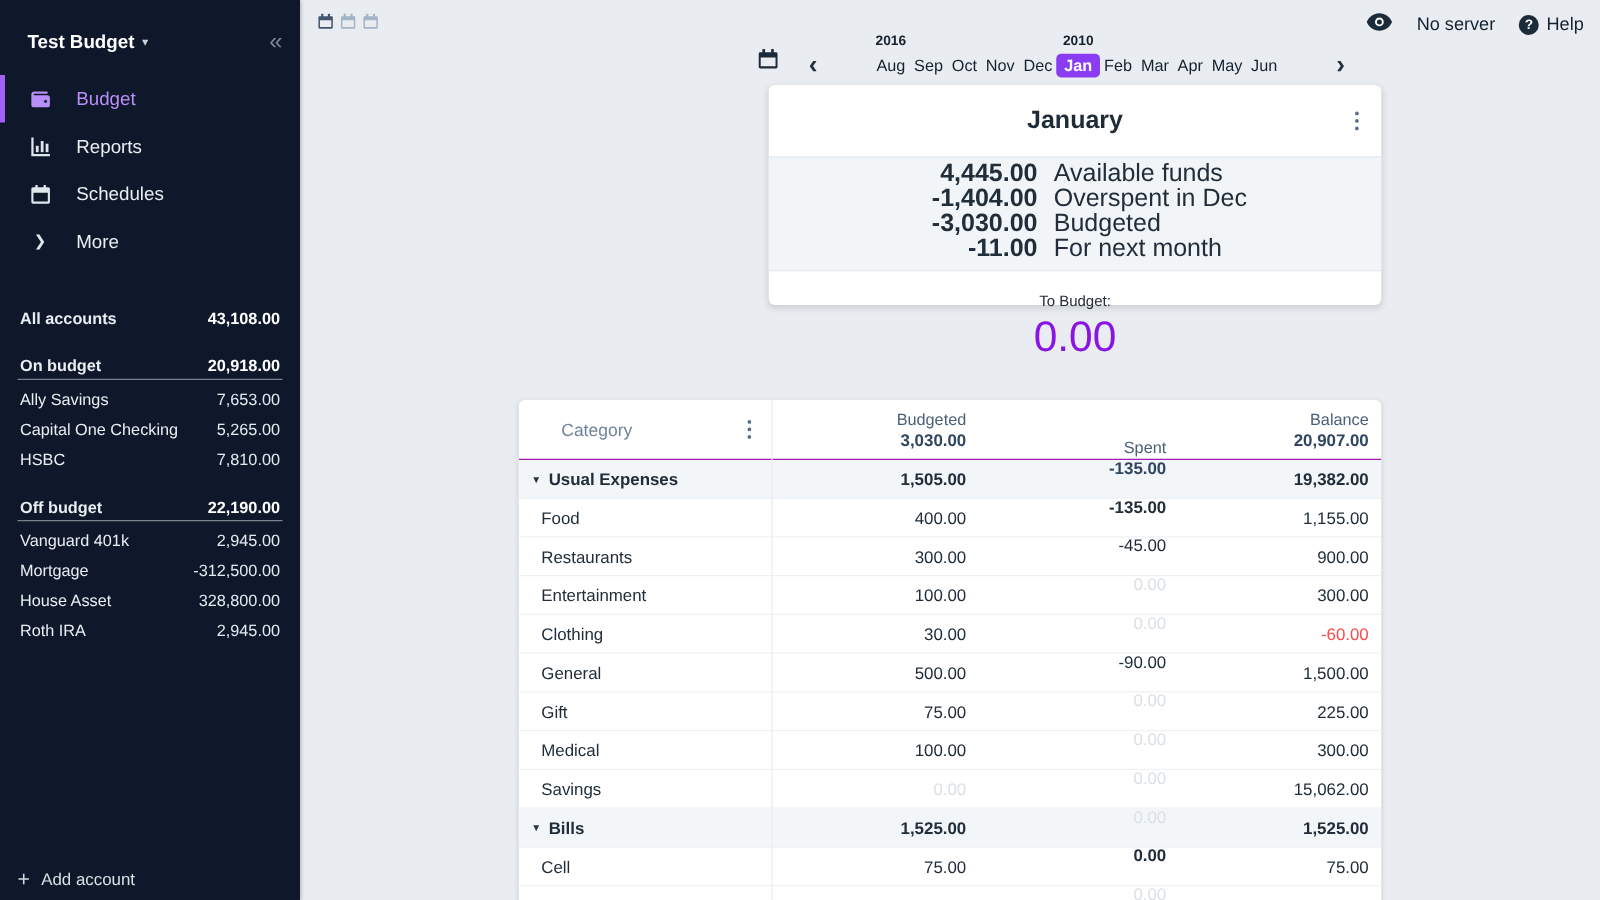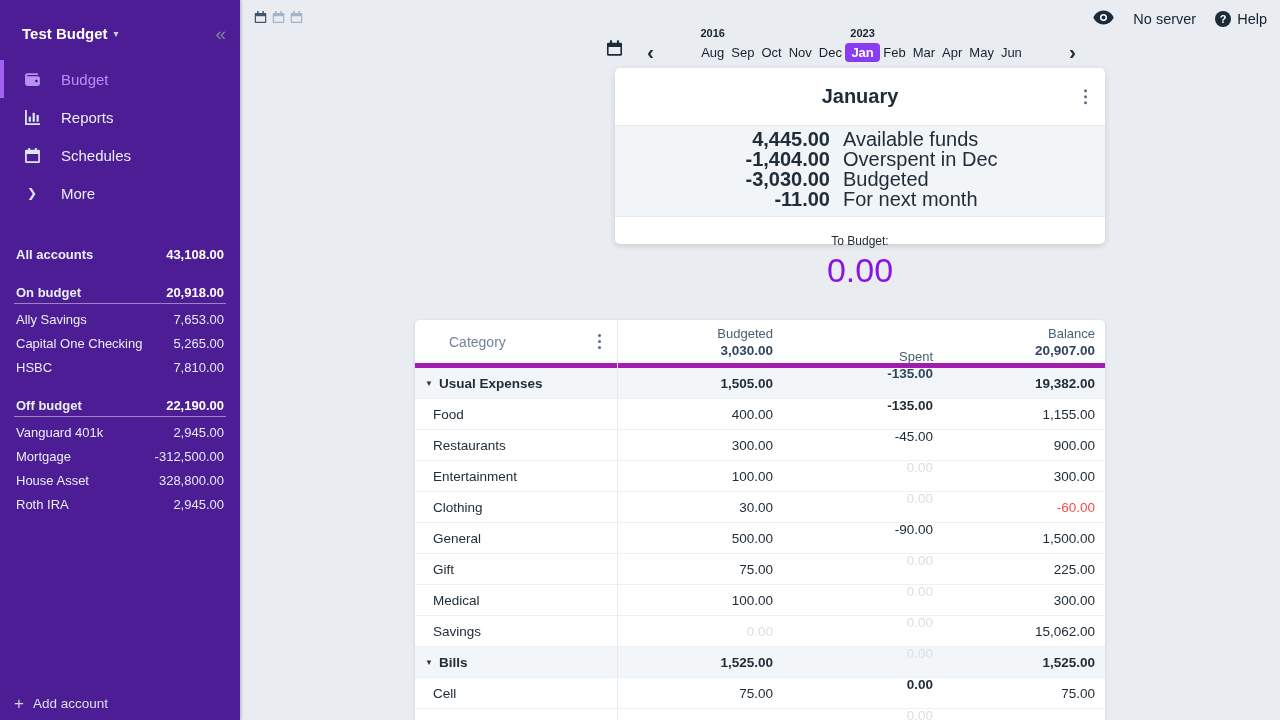--- a/index.html
+++ b/index.html
@@ -1,21 +1,21 @@
 <!DOCTYPE html>
 <html><head>
 <meta charset="utf-8">
 <style>
   * { margin:0; padding:0; box-sizing:border-box; }
   html,body { width:1280px; height:720px; overflow:hidden; }
   body { font-family:"Liberation Sans", sans-serif; background:#e9edf1; color:#212e3a; }
   #app { position:relative; width:1280px; height:720px; }
 
   
-  .sidebar { position:absolute; left:0; top:0; width:240px; height:720px; background:#4c1d95; color:#e9eef2; box-shadow:1px 0 3px rgba(0,0,0,.25); }
+  .sidebar { position:absolute; left:0; top:0; width:240px; height:720px; background:#0f172a; color:#e9eef2; box-shadow:1px 0 3px rgba(0,0,0,.25); }
   .sb-header { display:flex; align-items:center; padding:24px 14px 0 22px; }
   .sb-title { font-size:15px; font-weight:bold; color:#ffffff; cursor:pointer; }
   .sb-title-caret { font-size:10px; color:#c7ced4; margin-left:6px; }
   .sb-collapse { margin-left:auto; color:#7b8a97; font-size:19px; line-height:1; cursor:pointer; }
   .sb-nav { margin-top:17px; }
   .sb-nav-item { position:relative; display:flex; align-items:center; height:38px; padding-left:23px; gap:20px; font-size:15px; color:#e9eef2; cursor:pointer; }
   .sb-nav-item .nav-icon { display:flex; width:18px; justify-content:center; color:#dfe7ec; }
   .sb-nav-item.active { color:#b78ff7; }
   .sb-nav-item.active .nav-icon { color:#b78ff7; }
   .sb-nav-item.active::before { content:""; position:absolute; left:0; top:0; bottom:0; width:4px; background:#a161f5; }
@@ -61,21 +61,21 @@
   .mc-sum-row { display:flex; align-items:flex-end; height:20px; font-size:20px; }
   .mc-sum-val { width:215px; text-align:right; font-weight:bold; color:#212e3a; }
   .mc-sum-lbl { margin-left:13px; color:#212e3a; }
   .mc-tobudget { text-align:center; padding-top:17px; }
   .tb-label { font-size:12px; color:#212e3a; }
   .tb-value { font-size:34px; color:#8a14e4; margin-top:3px; cursor:pointer; }
 
   
   .budget-table { position:absolute; left:415px; top:320px; width:690px; height:400px; background:#ffffff; border-radius:5px 5px 0 0; box-shadow:0 1px 4px rgba(0,0,0,.12); overflow:hidden; }
   .vline { position:absolute; left:202px; top:0; bottom:0; width:1px; background:#e7ebef; z-index:5; }
-  .bt-header { display:flex; height:48px; border-bottom:5px solid #a21caf; }
+  .bt-header { display:flex; height:48px; border-bottom:1px solid #a21caf; }
   .hd-cat { width:202px; display:flex; align-items:center; padding-left:34px; font-size:14px; color:#70839c; cursor:pointer; }
   .hd-cat .kebab { position:static; transform:none; margin-left:auto; margin-right:12px; }
   .hd-col { display:flex; flex-direction:column; justify-content:center; align-items:flex-end; padding-right:10px; }
   .hd-col .col-label { font-size:13px; color:#4a6076; cursor:pointer; }
   .hd-col .col-total { font-size:13.5px; font-weight:bold; color:#2f4560; margin-top:2px; }
   .w1 { width:166px; } .w2 { width:160px;margin-top:45px; } .w3 { width:162px; }
 
   .bt-row { display:flex; align-items:center; height:31px; border-bottom:1px solid #eef1f4; font-size:13.5px; }
   .bt-name { width:202px; display:flex; align-items:center; padding-left:18px; color:#212e3a; cursor:pointer; }
   .bt-cell { text-align:right; padding-right:10px; color:#212e3a; cursor:pointer; }
@@ -257,21 +257,21 @@
   </span>
         <span class="month-item">
     <span class="month-year"></span>
     <span>Nov</span>
   </span>
         <span class="month-item">
     <span class="month-year"></span>
     <span>Dec</span>
   </span>
         <span class="month-item selected">
-    <span class="month-year">2023</span>
+    <span class="month-year">2010</span>
     <span>Jan</span>
   </span>
         <span class="month-item">
     <span class="month-year"></span>
     <span>Feb</span>
   </span>
         <span class="month-item">
     <span class="month-year"></span>
     <span>Mar</span>
   </span>

